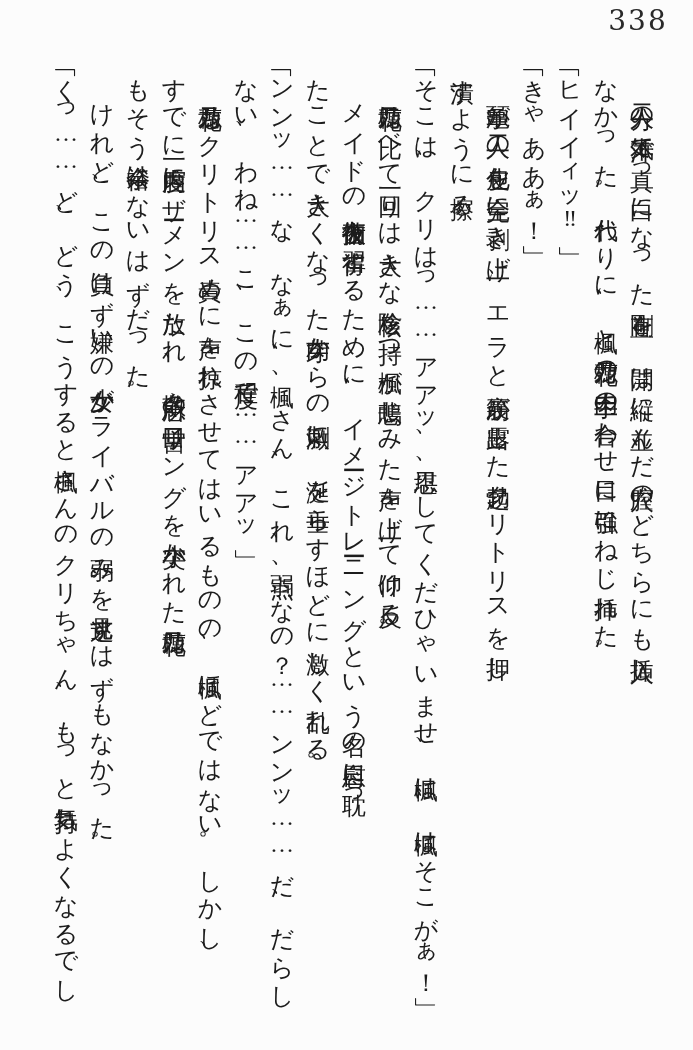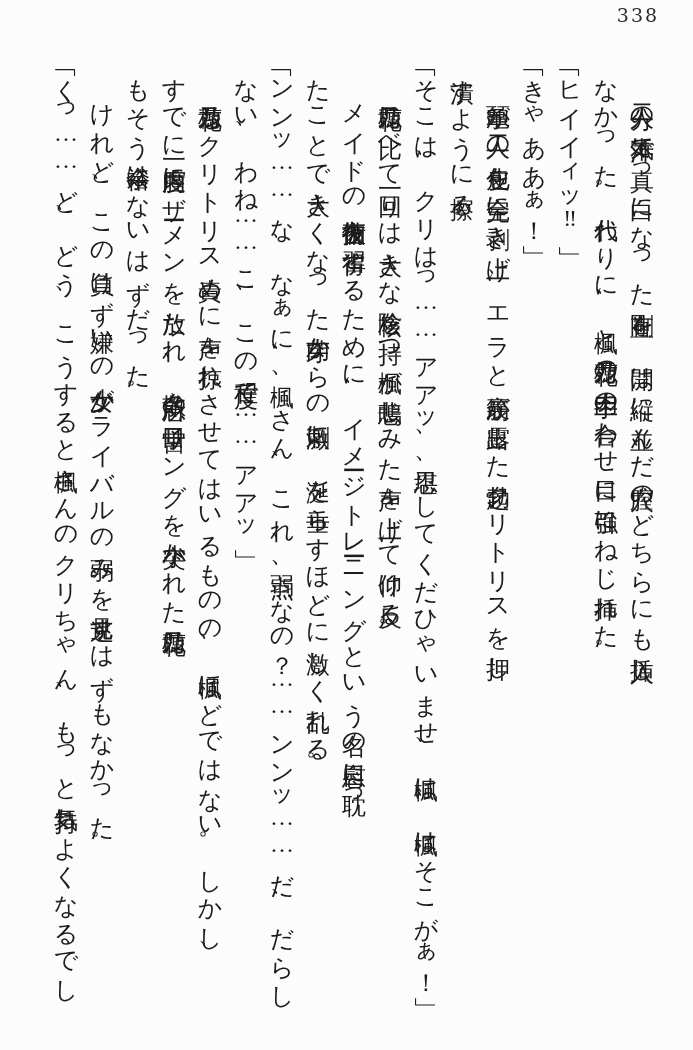--- a/index.html
+++ b/index.html
@@ -16,21 +16,21 @@
     overflow: hidden;
     font-family: "Liberation Serif", "DejaVu Serif", serif;
     color: #1c1c1c;
   }
   .page-number {
     position: absolute;
     top: 4px;
     left: 608px;
     width: 60px;
     text-align: center;
-    font-size: 19px;
+    font-size: 28px;
     letter-spacing: 2px;
     color: #2a2a2a;
     font-family: "DejaVu Serif", "Liberation Serif", serif;
   }
   .text-block {
     position: absolute;
     top: 62px;
     right: 33px;
     height: 986px;
     writing-mode: vertical-rl;

